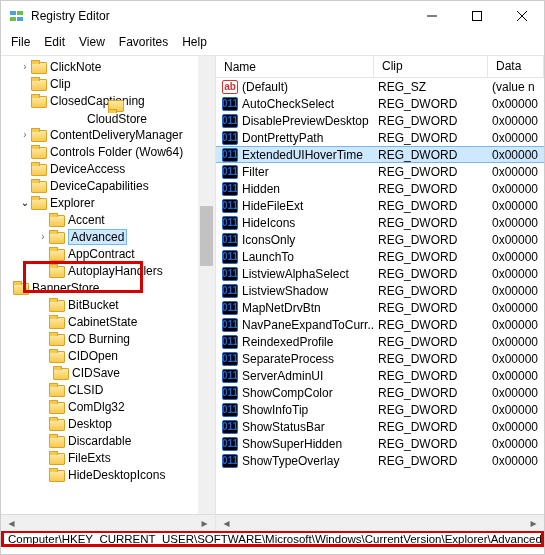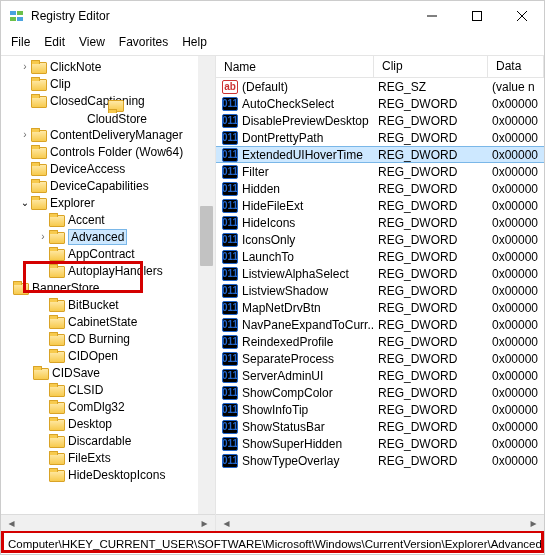--- a/index.html
+++ b/index.html
@@ -165,24 +165,24 @@
 }
 .tree .vscroll { height: calc(100% - 17px); }
 .vscroll .thumb {
   position: absolute;
   left: 2px; right: 2px;
   background: #c2c2c2;
   border-radius: 1px;
 }
 .hscroll-tree { position: absolute; bottom: 0; left: 0; right: 0; }
 .statusbar {
-  height: 22px;
+  height: 16px;
   border: 3px solid #d40000;
   border-top-width: 2px;
-  display: flex; align-items: flex-end;
+  display: flex; align-items: flex-start;
   padding: 0 4px;
   font-size: 11.5px;
   white-space: nowrap;
   overflow: hidden;
 }
 </style>
 </head>
 <body>
 
 <div class="titlebar">
@@ -310,21 +310,21 @@
         <div class="tree-row" style="padding-left: 36px;">
           <span class="chev"></span>
           <span class="fld"></span>
           <span>CD Burning</span>
         </div>
         <div class="tree-row" style="padding-left: 36px;">
           <span class="chev"></span>
           <span class="fld"></span>
           <span>CIDOpen</span>
         </div>
-        <div class="tree-row" style="padding-left: 20px;">
+        <div class="tree-row" style="padding-left: 40px;">
           <span class="chev"></span>
           <span class="fld"></span>
           <span>CIDSave</span>
         </div>
         <div class="tree-row" style="padding-left: 36px;">
           <span class="chev"></span>
           <span class="fld"></span>
           <span>CLSID</span>
         </div>
         <div class="tree-row" style="padding-left: 36px;">

